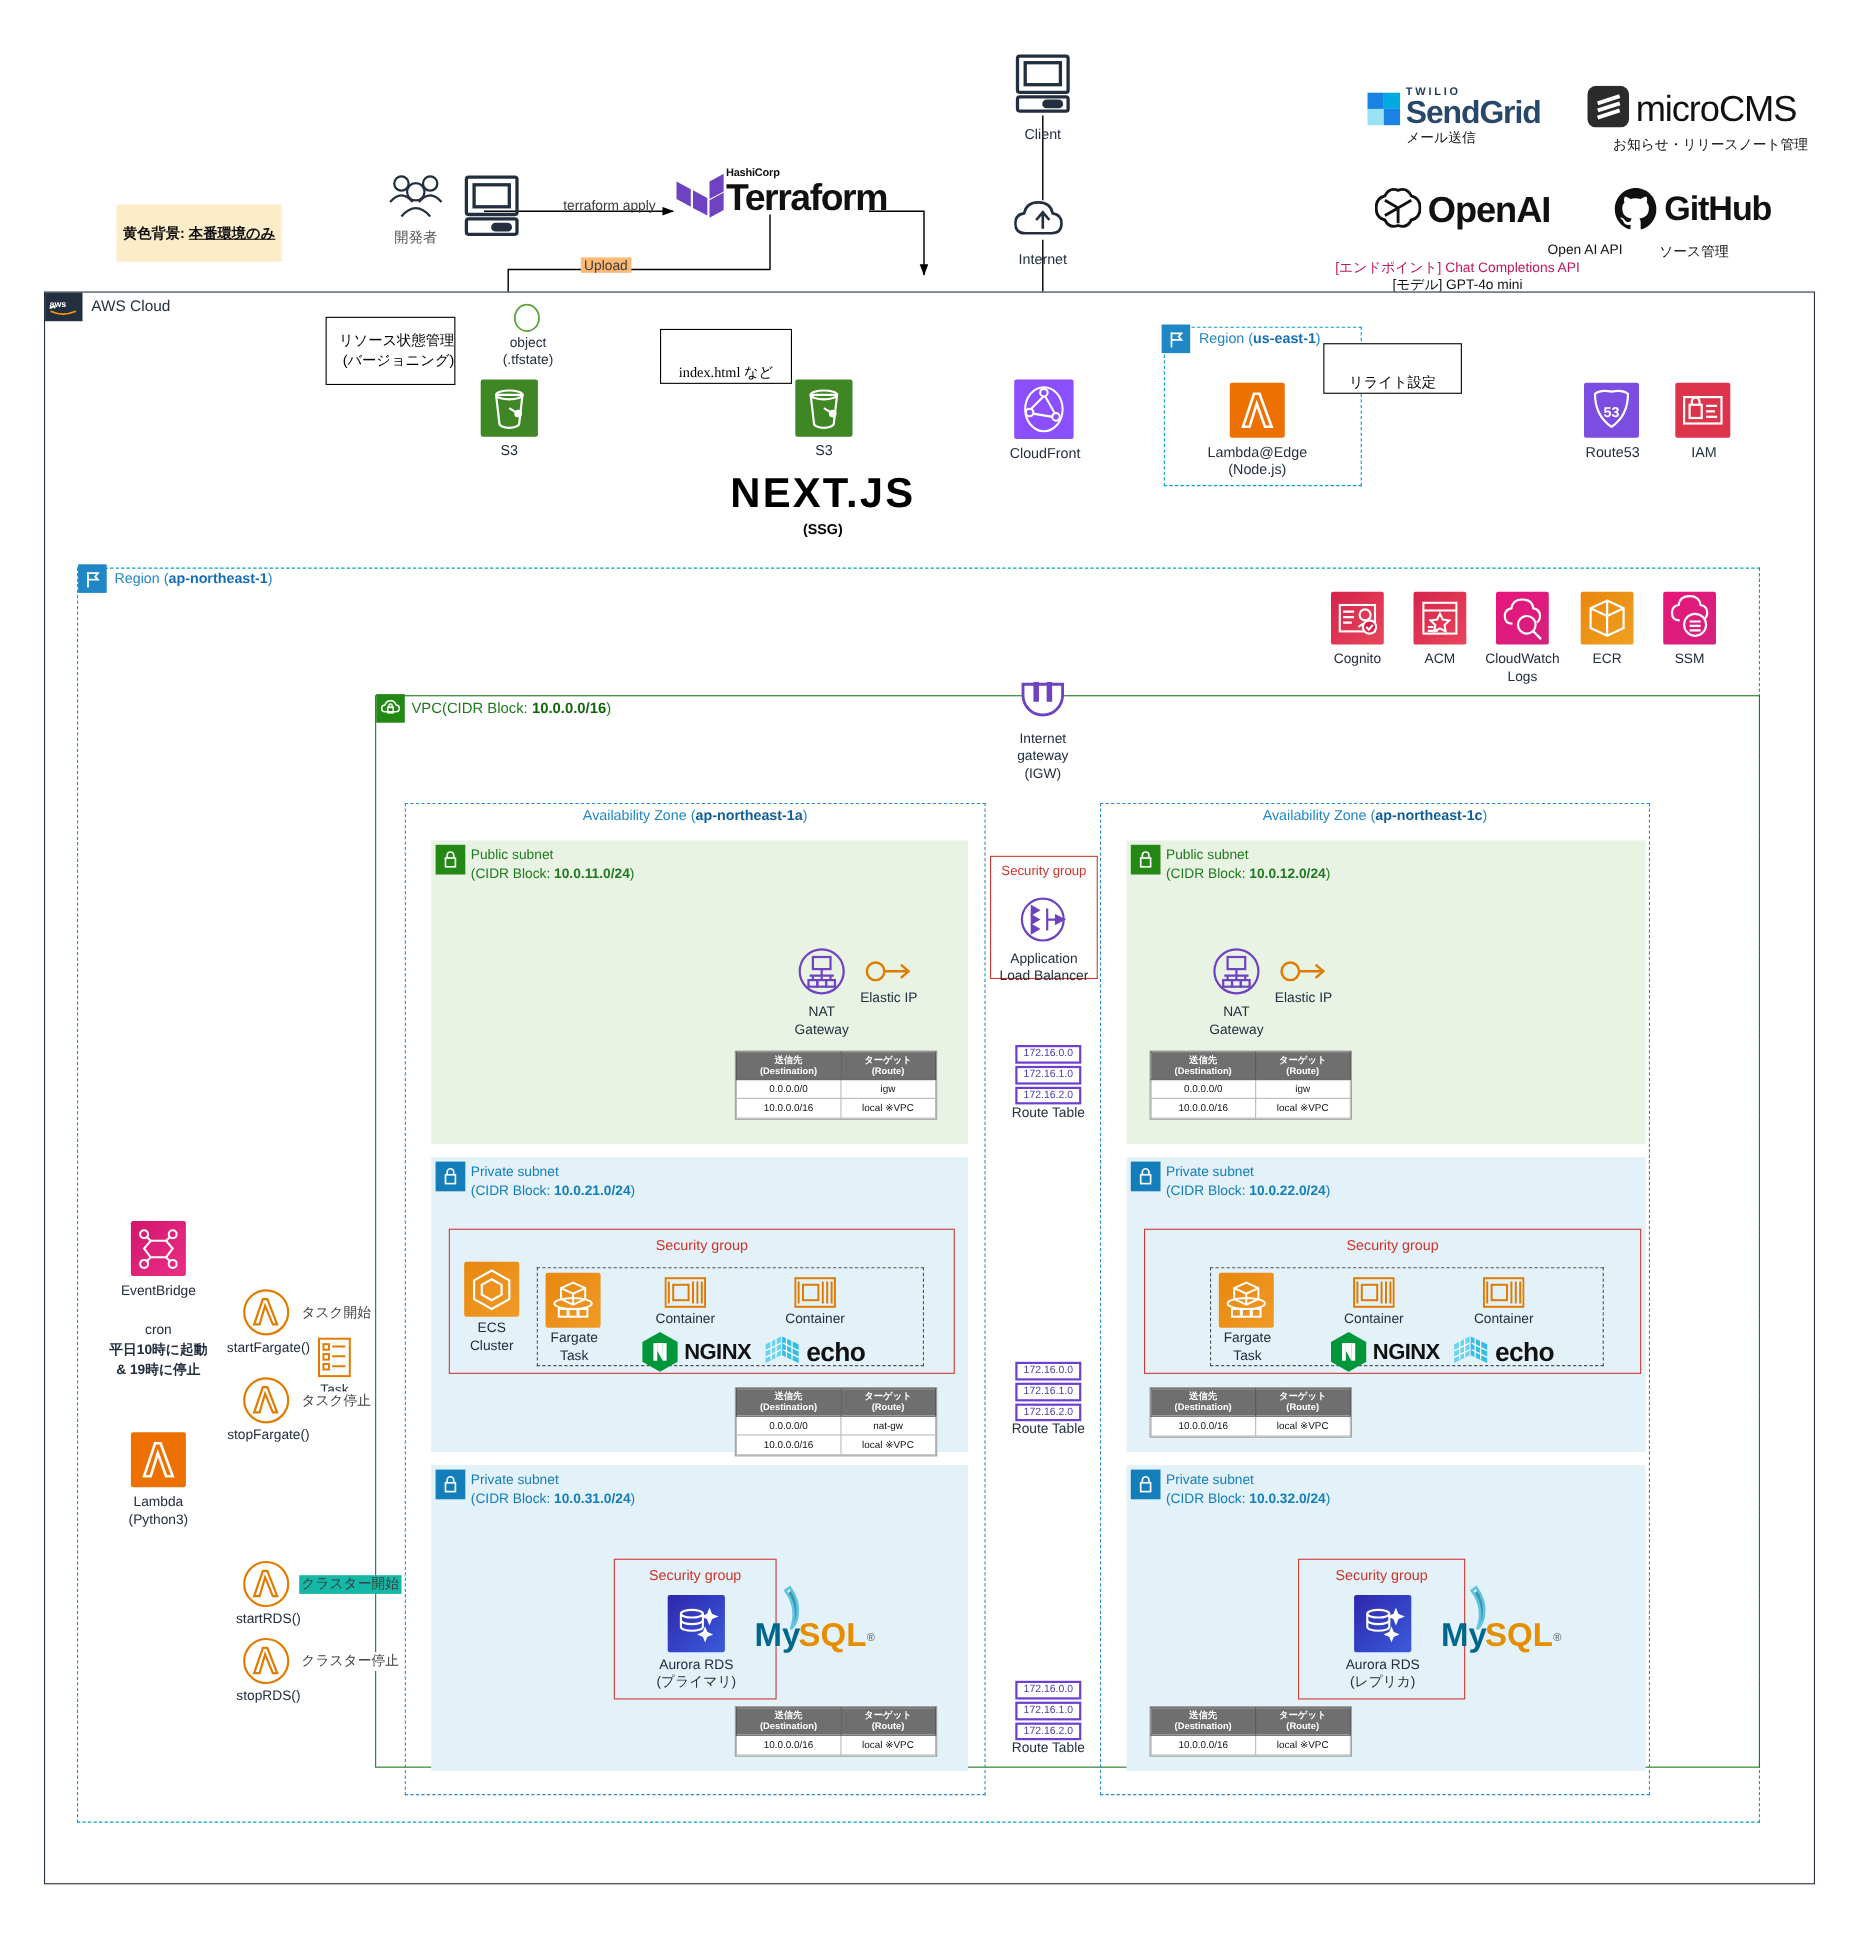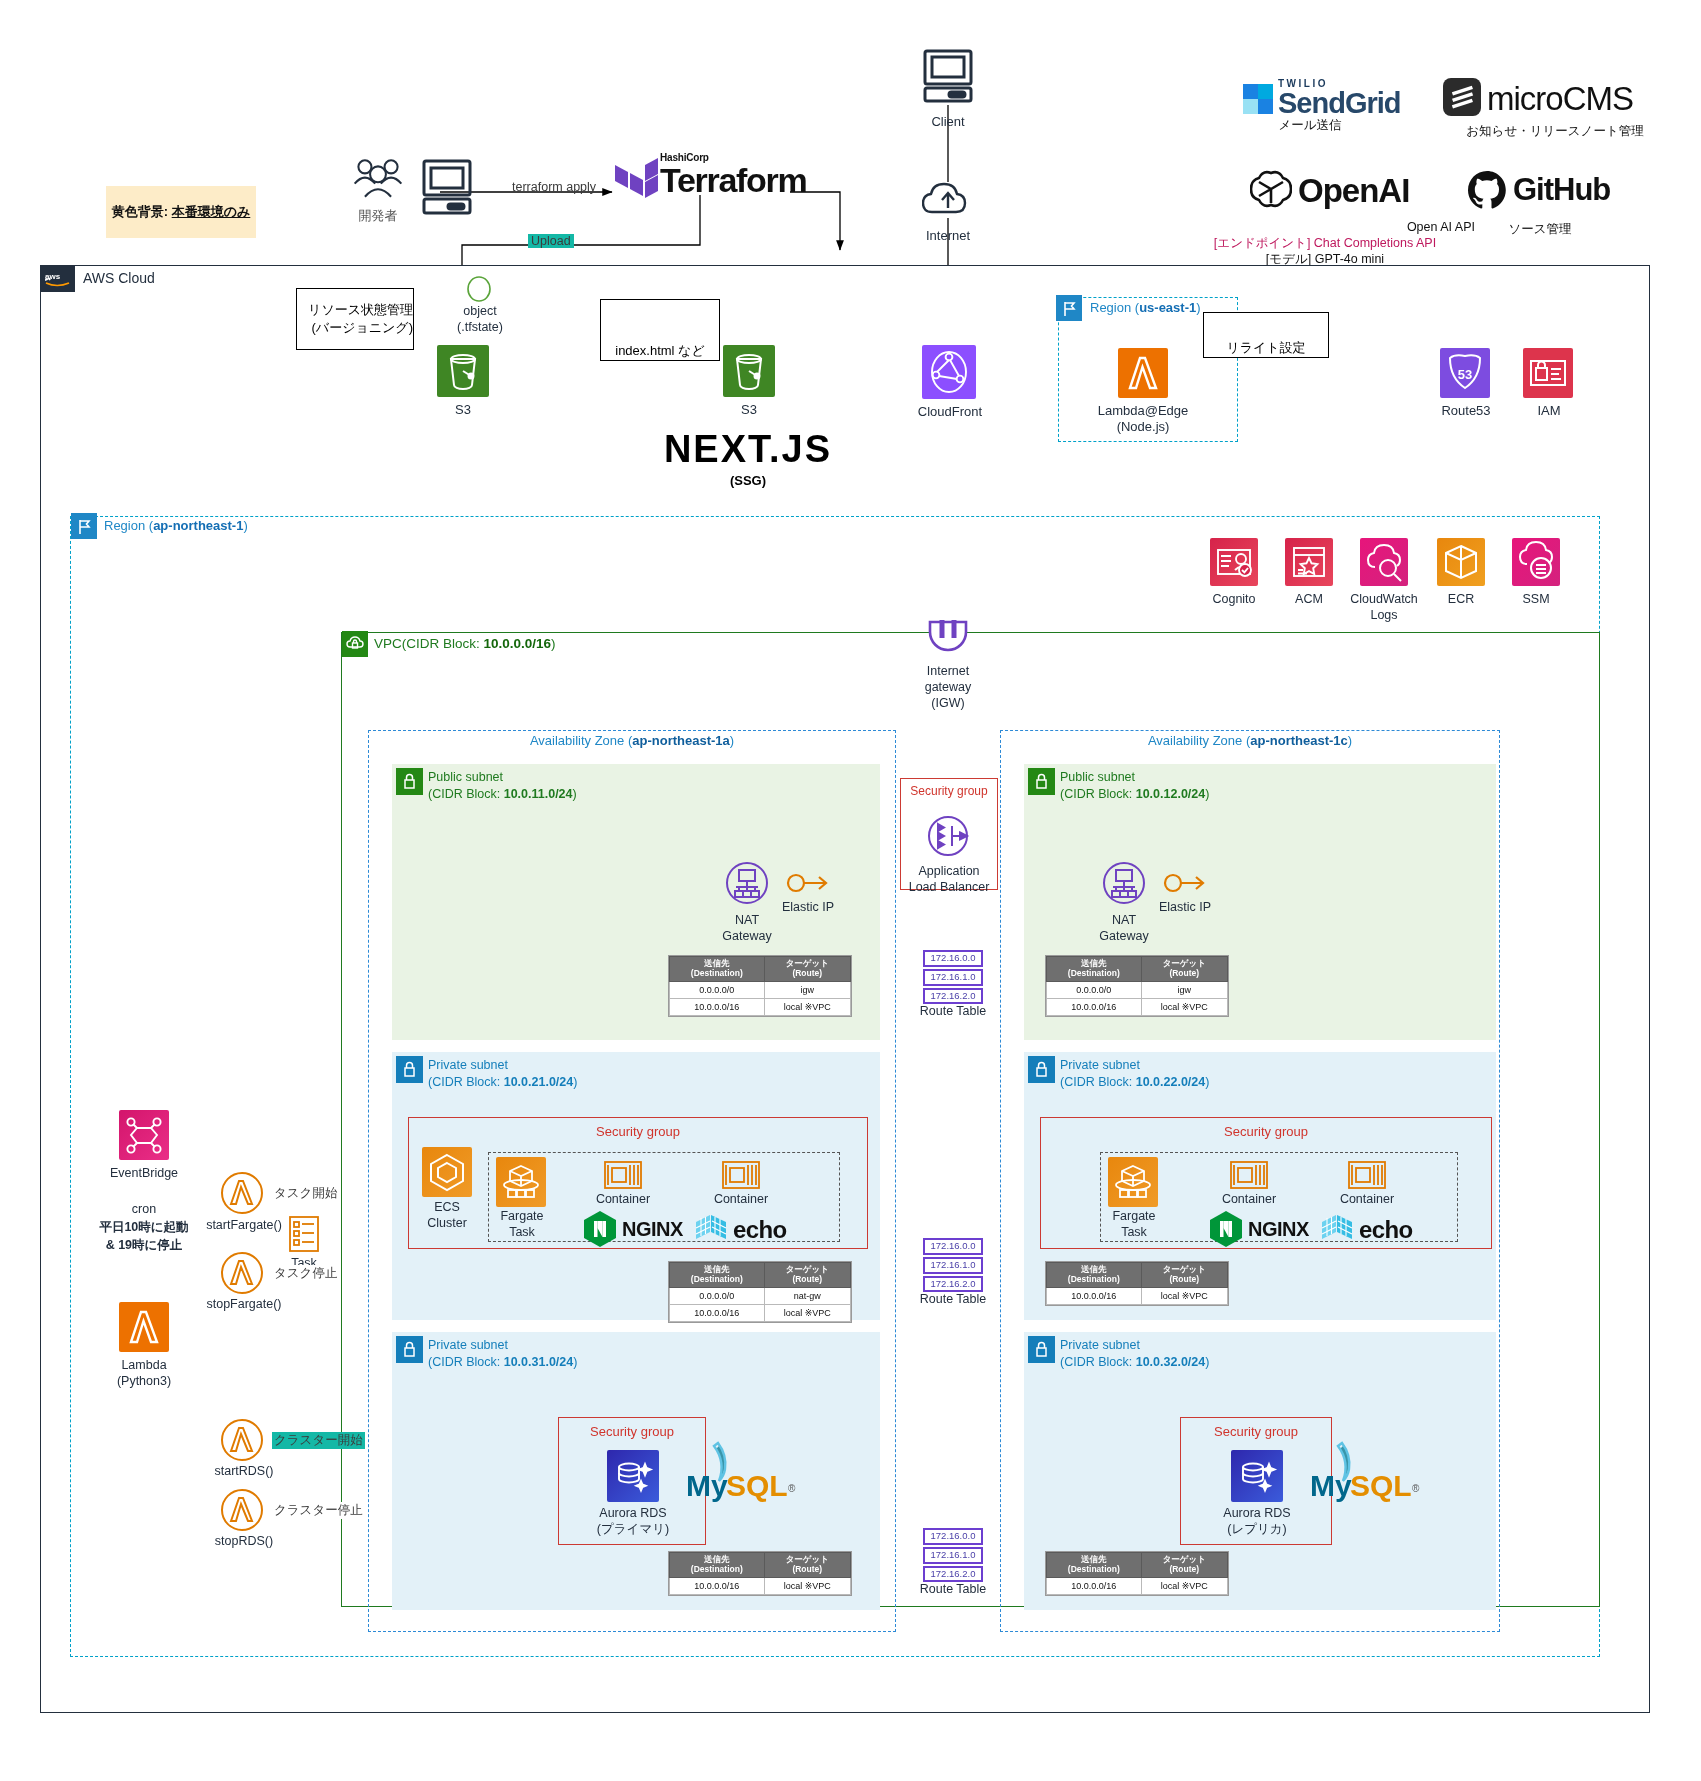--- a/index.html
+++ b/index.html
@@ -228,21 +228,21 @@
     <polygon points="16,17 29,24 29,40 16,33"></polygon>
     <polygon points="31,9 44,2 44,18 31,25"></polygon>
     <polygon points="31,26 44,19 44,35 31,42"></polygon>
   </g>
     </svg>
 </div>
 <div class="abs" style="left:660px;top:152px;">
   <div style="font-size:10px;font-weight:bold;color:#111;letter-spacing:-0.2px;">HashiCorp</div>
   <div style="font-size:34px;font-weight:bold;color:#111;letter-spacing:-1.3px;line-height:1;">Terraform</div>
 </div>
-<div class="txt" style="left:528px;top:234px;background:#14b8a6;padding:0 3px;">Upload</div>
+<div class="txt" style="left:528px;top:234px;background:#fdba74;padding:0 3px;">Upload</div>
 
 <div class="ico" style="left:922px;top:48px;width:52px;height:56px;">
   <svg viewBox="0 0 52 56">
       <g fill="none" stroke="#232f3e" stroke-width="3">
     <rect x="3" y="3" width="46" height="33" rx="2"></rect>
         <rect x="10" y="9" width="32" height="20"></rect>
     <rect x="3" y="40" width="46" height="13" rx="2"></rect>
         <rect x="27" y="44" width="16" height="5" rx="2.5" fill="#232f3e"></rect>
   </g>
     </svg>
@@ -338,21 +338,21 @@
       <g fill="none" stroke="#fff" stroke-width="2">
     <path d="M14 14 h24 l-3 26 a9 4 0 0 1 -18 0 z"></path>
         <ellipse cx="26" cy="14" rx="12" ry="4"></ellipse>
     <path d="M26 26 l8 5"></path>
         <circle cx="34" cy="31" r="2.5" fill="#fff"></circle>
   </g>
     </svg>
 </div>
 <div class="lbl" style="left:415px;top:402px;width:96px;">S3</div>
 
-<div class="callout" style="left:600px;top:299px;width:120px;height:62px;">
+<div class="callout" style="left:600px;top:299px;width:120px;height:50px;font-family:Liberation Serif, serif;">
   <span>index.html など</span>
 </div>
 
 <div class="ico sq" style="left:723px;top:345px;width:52px;height:52px;background:#3f8624;">
   <svg viewBox="0 0 52 52">
       <g fill="none" stroke="#fff" stroke-width="2">
     <path d="M14 14 h24 l-3 26 a9 4 0 0 1 -18 0 z"></path>
         <ellipse cx="26" cy="14" rx="12" ry="4"></ellipse>
     <path d="M26 26 l8 5"></path>
         <circle cx="34" cy="31" r="2.5" fill="#fff"></circle>

